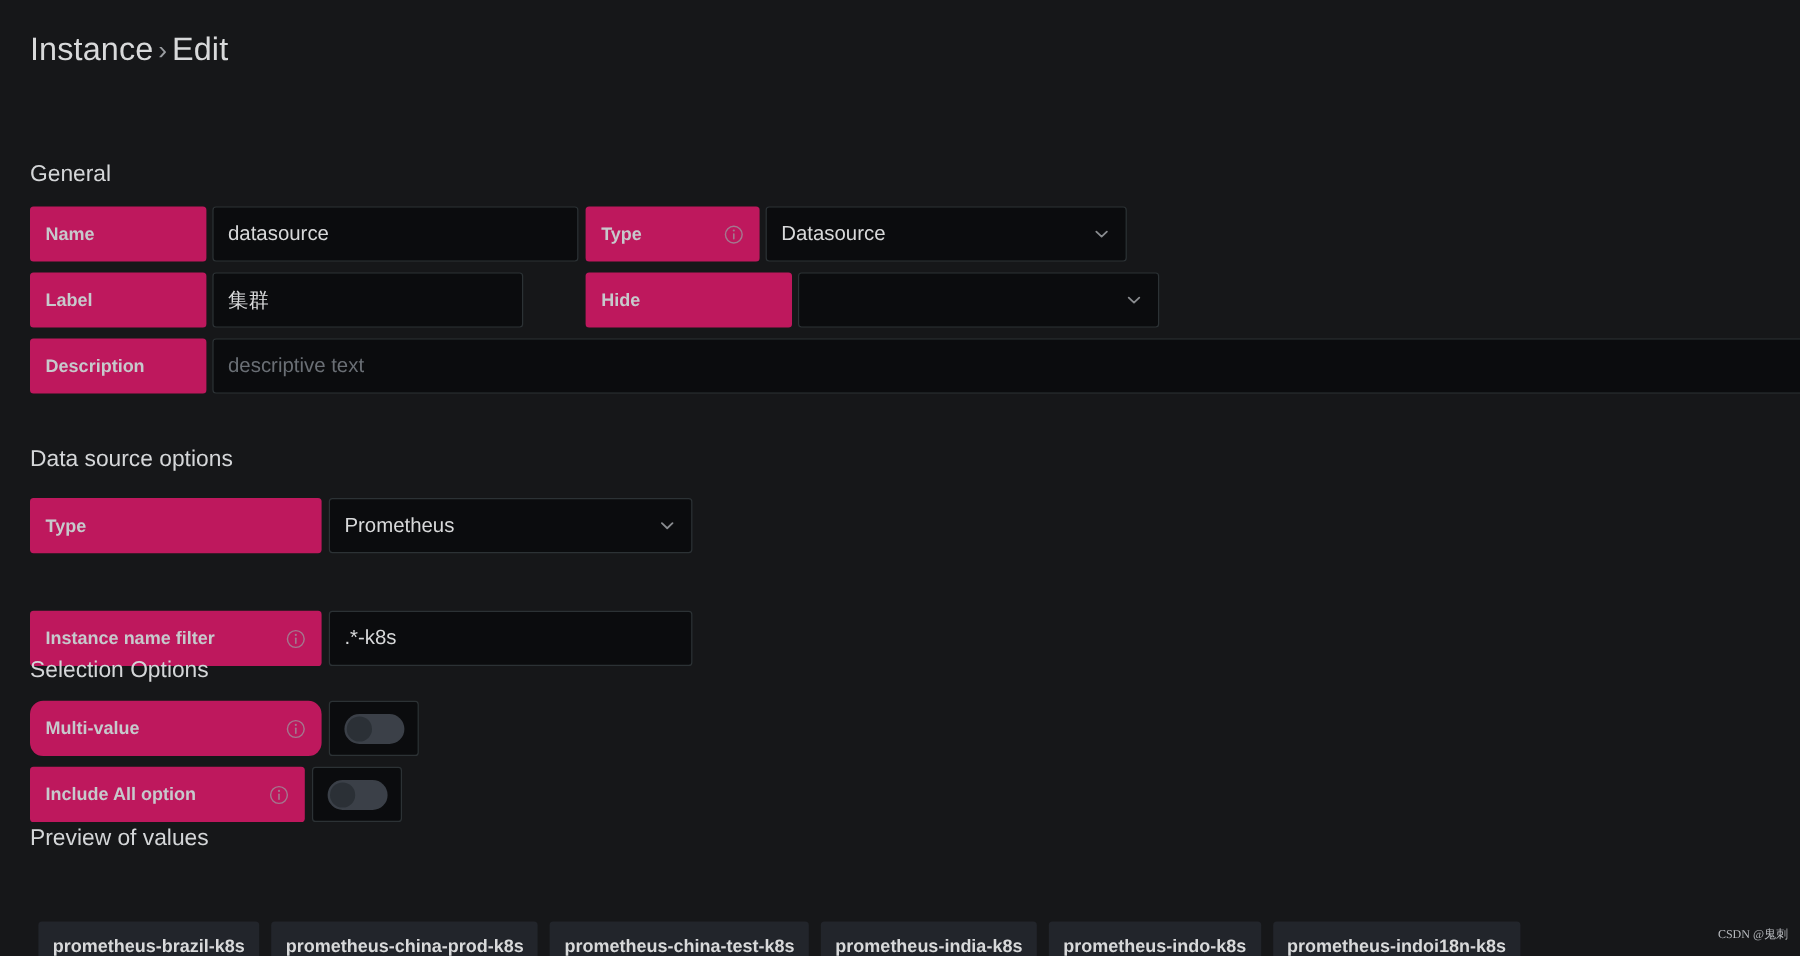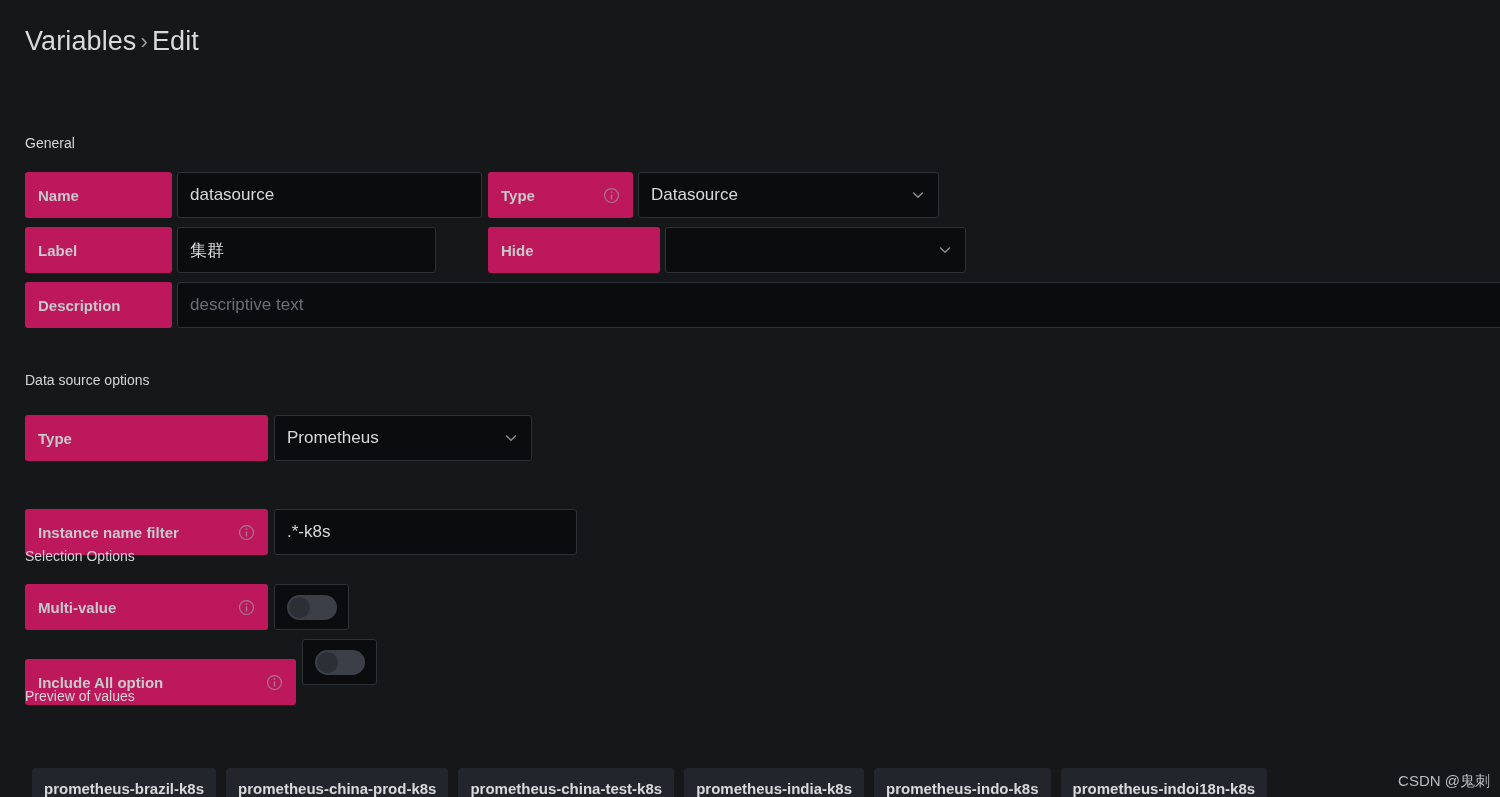--- a/index.html
+++ b/index.html
@@ -32,21 +32,21 @@
     color: #9a9da1;
     font-size: 22px;
     padding: 0 4px;
     vertical-align: 1px;
   }
 
   
   .section-title {
     position: absolute;
     left: 25px;
-    font-size: 14px;
+    font-size: 19px;
     color: #d4d6d8;
     white-space: nowrap;
   }
 
   
   .row { position: absolute; display: flex; align-items: stretch; }
 
   .field-label {
     background: #be185d;
     border-radius: 3px;
@@ -160,32 +160,33 @@
     font-weight: bold;
     color: #d8d9da;
     white-space: nowrap;
   }
 
   
   .watermark {
     position: absolute;
     right: 10px;
     top: 772px;
-    font-size: 15px;
+    font-size: 10px;
     color: #b9bcc0;
     white-space: nowrap;
+    font-family: Liberation Serif, serif;
   }
 </style>
 </head>
 <body>
 
 <div class="page">
 
   <div class="breadcrumb">
-    <span>Variables</span><span class="sep">›</span><span>Edit</span>
+    <span>Instance</span><span class="sep">›</span><span>Edit</span>
   </div>
 
   <div class="section-title" style="top:135px;">General</div>
 
   <div class="row" style="left:25px; top:172px;">
     <div class="field-label" style="width:147px;">
       <span class="lbl-text">Name</span>
     </div>
     <div class="input-box" style="width:305px; margin-left:5px;">
       <span>datasource</span>
@@ -244,21 +245,21 @@
       <span>descriptive text</span>
     </div>
   </div>
 
   <div class="section-title" style="top:372px;">Data source options</div>
 
   <div class="row" style="left:25px; top:415px;">
     <div class="field-label" style="width:243px;">
       <span class="lbl-text">Type</span>
     </div>
-    <div class="select-box" style="width:258px; margin-left:6px;">
+    <div class="select-box" style="width:303px; margin-left:6px;">
       <span>Prometheus</span>
       <span class="chevron">
         <svg viewBox="0 0 16 16" width="16" height="16">
           <path d="M3.6 6 L8 10.2 L12.4 6" fill="none" stroke="#b4b7bb" stroke-width="1.5" stroke-linecap="round" stroke-linejoin="round"></path>
         </svg>
       </span>
     </div>
   </div>
 
   <div class="row" style="left:25px; top:469px;margin-top:40px;">
@@ -273,39 +274,39 @@
       </span>
     </div>
     <div class="input-box" style="width:303px; margin-left:6px;">
       <span>.*-k8s</span>
     </div>
   </div>
 
   <div class="section-title" style="top:548px;">Selection Options</div>
 
   <div class="row" style="left:25px; top:584px;">
-    <div class="field-label" style="width:243px;">
+    <div class="field-label" style="width:243px;border-radius:11px;">
       <span class="lbl-text">Multi-value</span>
       <span class="info-icon">
         <svg viewBox="0 0 20 20" width="17" height="17">
           <circle cx="10" cy="10" r="8.2" fill="none" stroke="#9a9da1" stroke-width="1.4"></circle>
           <circle cx="10" cy="6" r="1.05" fill="#9a9da1"></circle>
           <rect x="9.2" y="8.6" width="1.6" height="6.2" rx="0.7" fill="#9a9da1"></rect>
         </svg>
       </span>
     </div>
     <div class="toggle-cell" style="margin-left:6px;">
       <div class="toggle">
         <div class="knob"></div>
       </div>
     </div>
   </div>
 
   <div class="row" style="left:25px; top:639px;">
-    <div class="field-label" style="width:271px;margin-top:20px;">
+    <div class="field-label" style="width:229px;">
       <span class="lbl-text">Include All option</span>
       <span class="info-icon">
         <svg viewBox="0 0 20 20" width="17" height="17">
           <circle cx="10" cy="10" r="8.2" fill="none" stroke="#9a9da1" stroke-width="1.4"></circle>
           <circle cx="10" cy="6" r="1.05" fill="#9a9da1"></circle>
           <rect x="9.2" y="8.6" width="1.6" height="6.2" rx="0.7" fill="#9a9da1"></rect>
         </svg>
       </span>
     </div>
     <div class="toggle-cell" style="margin-left:6px;">

